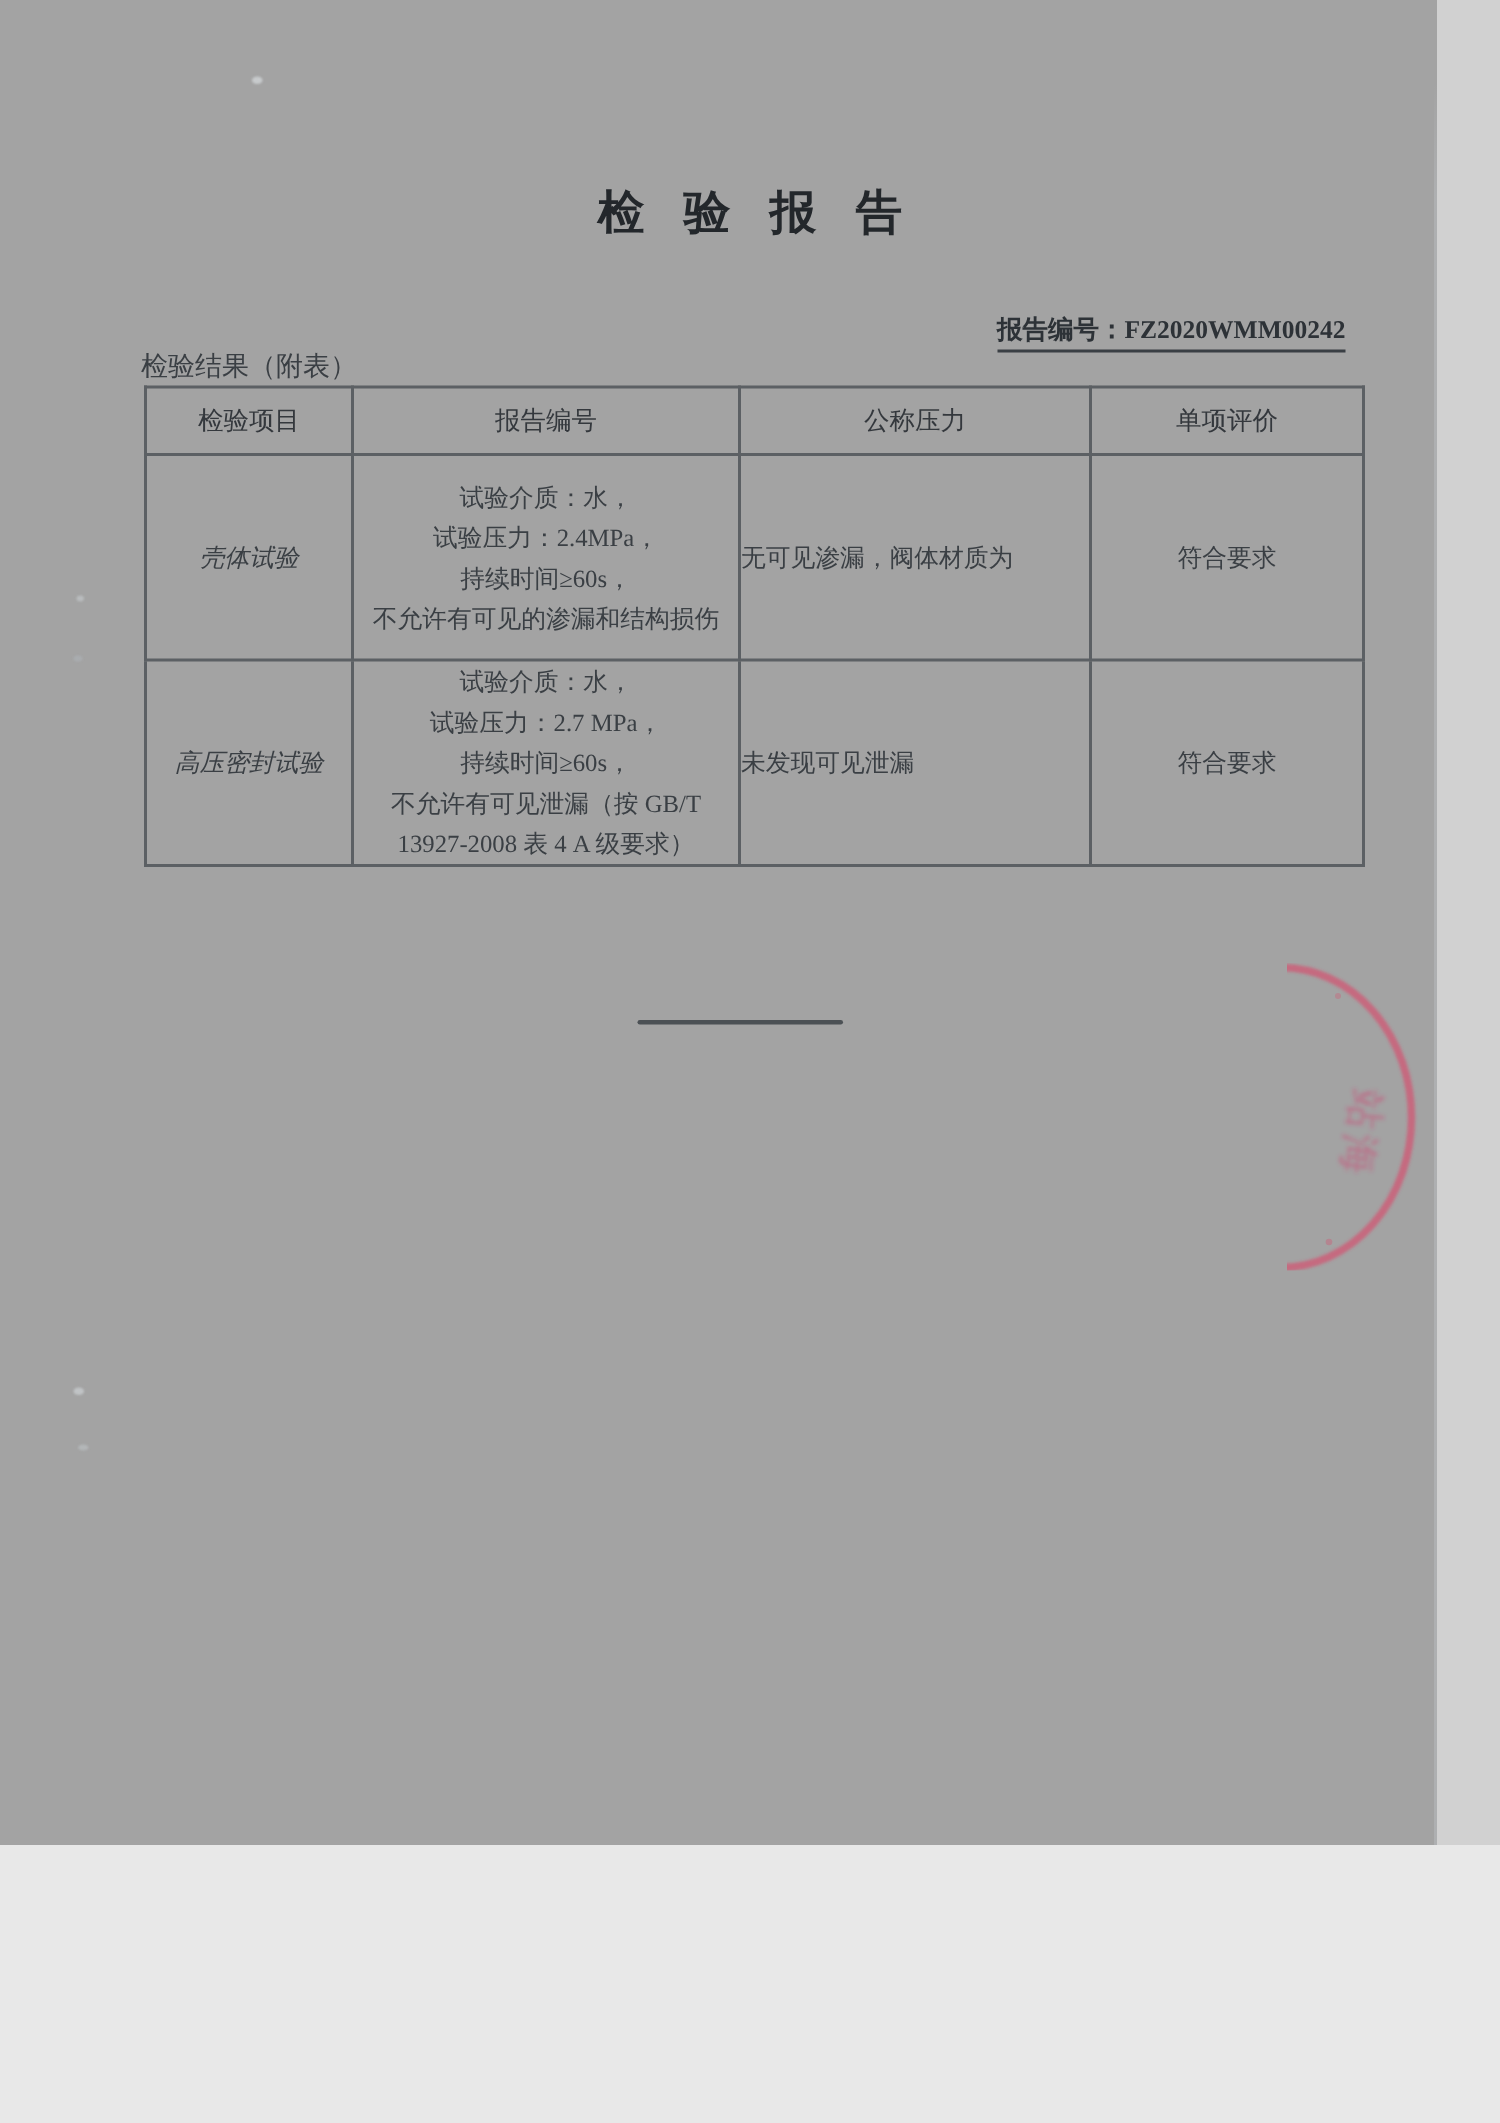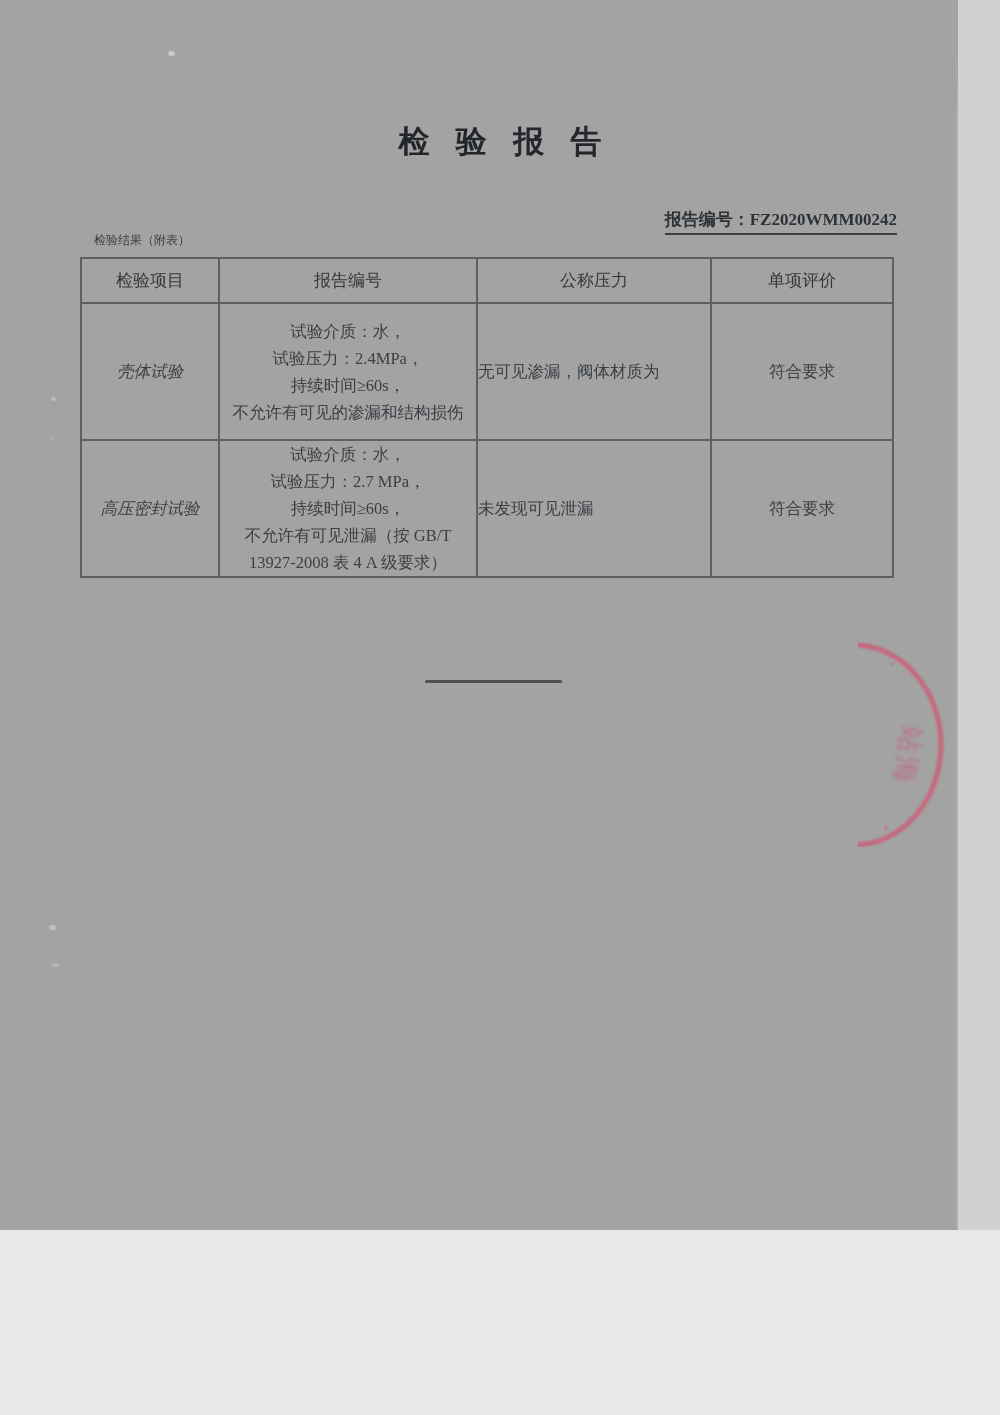--- a/index.html
+++ b/index.html
@@ -35,28 +35,28 @@
     font-weight: bold;
     color: #2d3237;
     border-bottom: 2px solid #3a3f44;
     padding-bottom: 2px;
     margin-top: 22px;
   }
   .section-label {
     position: absolute;
     top: 232px;
     left: 94px;
-    font-size: 12px;
+    font-size: 18px;
     color: #3a3f44;
   }
   
   table.results {
     position: absolute;
     top: 257px;
-    left: 80px;
+    left: 96px;
     width: 812px;
     border-collapse: collapse;
     table-layout: fixed;
     font-size: 16.5px;
     color: #3a3f44;
   }
   table.results td, table.results th {
     border: 2px solid #5c6064;
     font-weight: normal;
     vertical-align: middle;

